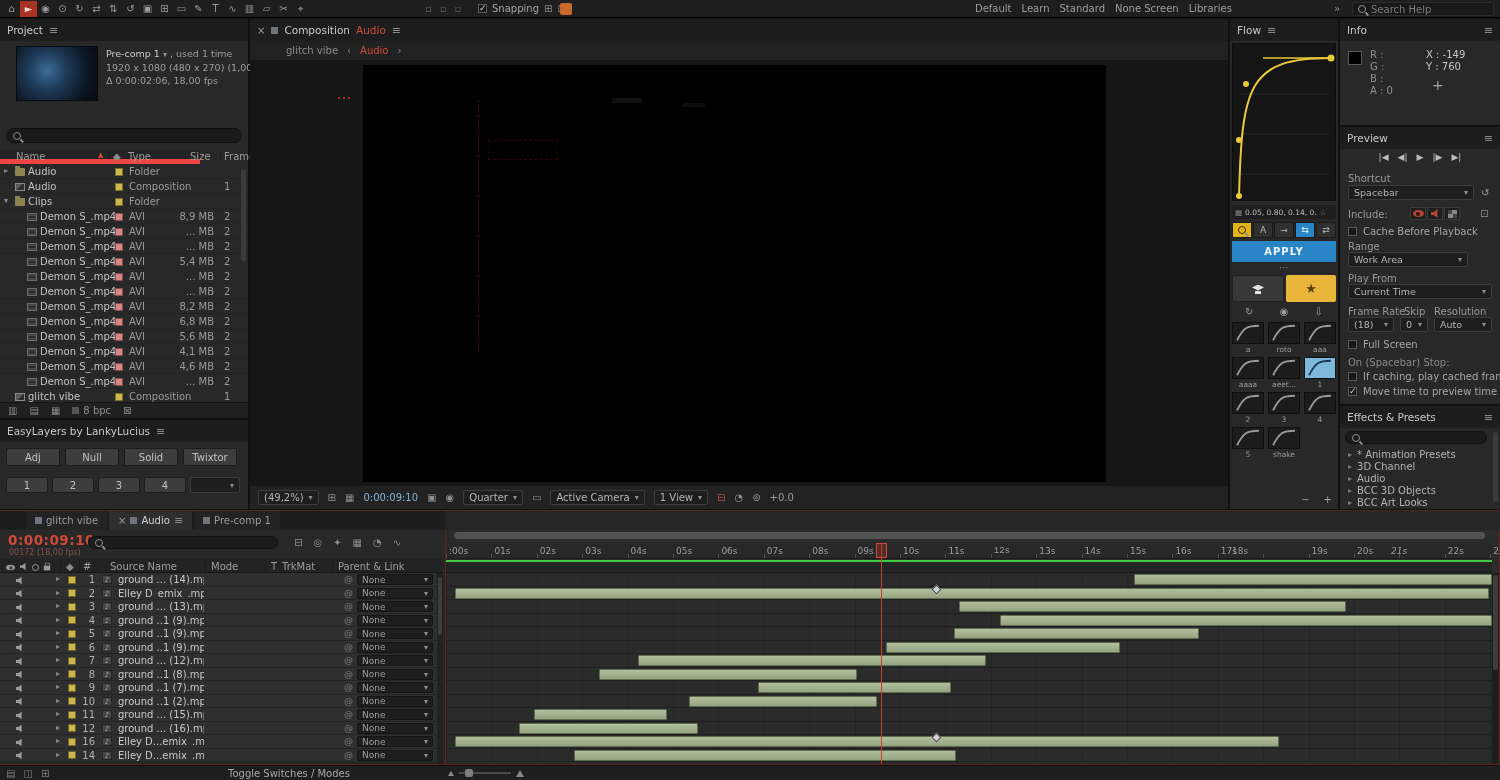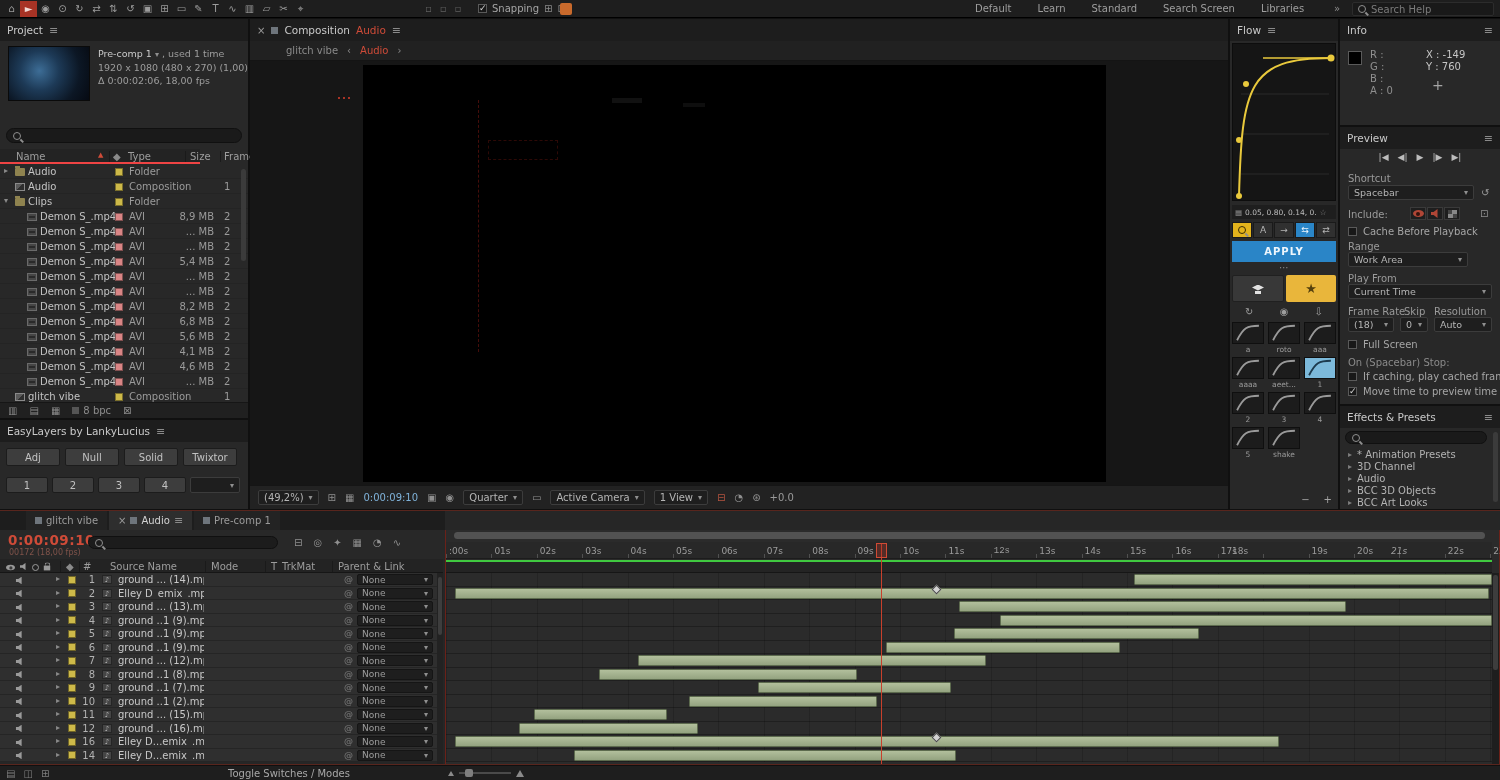--- a/index.html
+++ b/index.html
@@ -27,32 +27,32 @@
 .cb.on::after{content:"✓";position:absolute;left:0px;top:-2px;font-size:9px;color:#d5d5d5}
 .dd{background:#1e1e1e;border:1px solid #3c3c3c;border-radius:2px;display:flex;align-items:center;padding:0 5px;color:#b5b5b5;justify-content:space-between}
 
 #toolbar{position:absolute;left:0;top:0;width:1500px;height:18px;background:#1e1e1e;border-bottom:1px solid #000;display:flex;align-items:center}
 #tools{display:flex;align-items:center;padding-left:3px}
 .tool{width:17px;height:16px;display:flex;align-items:center;justify-content:center;color:#9c9c9c;font-size:10px}
 .tool.active{background:#a83325;color:#f2d9d4}
 #extra-tools{position:absolute;left:425px;display:flex;gap:8px;color:#5f5f5f}
 #snapwrap{position:absolute;left:478px;display:flex;align-items:center;gap:5px;color:#a5a5a5}
 #plugin-sq{position:absolute;left:560px;top:3px;width:12px;height:12px;background:#c96a2c;border-radius:2px}
-#workspaces{position:absolute;left:975px;display:flex;gap:26px;color:#9e9e9e}
+#workspaces{position:absolute;left:975px;display:flex;gap:10px;color:#9e9e9e}
 .ws{white-space:nowrap}
 #ovf{position:absolute;left:1334px;color:#8d8d8d}
 #helpsearch{position:absolute;left:1352px;top:2px;width:142px;height:14px;background:#191919;border:1px solid #2c2c2c;border-radius:2px;display:flex;align-items:center;gap:5px;padding:0 5px;color:#7b7b7b}
 
 #project{left:0;top:19px;width:248px;height:399px}
-#thumbrow{position:absolute;left:0;top:24px;width:282px;height:80px}
+#thumbrow{position:absolute;left:8px;top:24px;width:282px;height:80px}
 #thumb{position:absolute;left:8px;top:3px;width:82px;height:55px;background:radial-gradient(circle at 38% 45%,#3d6d96 0%,#1d3a57 34%,#0c1725 70%,#060a12 100%);border:1px solid #0a0a0a}
 #thumbinfo{position:absolute;left:98px;top:4px;color:#9d9d9d;line-height:13px;font-size:9.5px;white-space:nowrap}
 #thumbinfo .hl{color:#cacaca}
 #psearch{position:absolute;left:6px;top:109px;width:236px;height:15px;background:#1a1a1a;border:1px solid #101010;border-radius:8px;display:flex;align-items:center;padding:0 6px}
-#pcols{position:absolute;left:0;top:130px;width:200px;height:15px;background:#232323;border-bottom:2px solid #ef4444;color:#9d9d9d}
+#pcols{position:absolute;left:0;top:130px;width:200px;height:15px;background:#232323;border-bottom:5px solid #ef4444;color:#9d9d9d}
 #pcols span{position:absolute;top:2px}
 .vline{position:absolute;top:0;bottom:0;width:1px;background:#1a1a1a}
 #proj-rows{position:absolute;left:0;top:145px;width:248px;height:238px;overflow:hidden}
 .proj-row{position:relative;height:15px;border-bottom:1px solid #242424}
 .proj-row .chev{position:absolute;left:4px;top:2px;color:#8a8a8a;font-size:8px}
 .picon{position:absolute;left:15px;top:3.5px;width:10px;height:8px}
 .k-folder .picon{background:#8f834f;border-radius:1px}
 .k-folder .picon::before{content:"";position:absolute;top:-2px;left:0;width:5px;height:2px;background:#8f834f}
 .k-comp .picon{border:1px solid #8a8a8a;background:linear-gradient(135deg,#5a5a5a 0 50%,#2e2e2e 50%)}
 .k-file .picon{background:#464646;border:1px solid #6a6a6a}
@@ -227,21 +227,21 @@
     <span>Snapping</span>
     <span class="dim">⊞</span>
     <span class="dim">⊡</span>
   </div>
   <span id="plugin-sq"></span>
   <div id="workspaces">
 
   <span class="ws">Default</span>
       <span class="ws">Learn</span>
       <span class="ws">Standard</span>
-      <span class="ws">Search Screen</span>
+      <span class="ws">None Screen</span>
       <span class="ws">Libraries</span>
     </div>
   <span id="ovf">»</span>
   <div id="helpsearch">
     <span class="i-mag"></span>
     <span>Search Help</span>
   </div>
 </div>
 
 <div id="project" class="panel">

